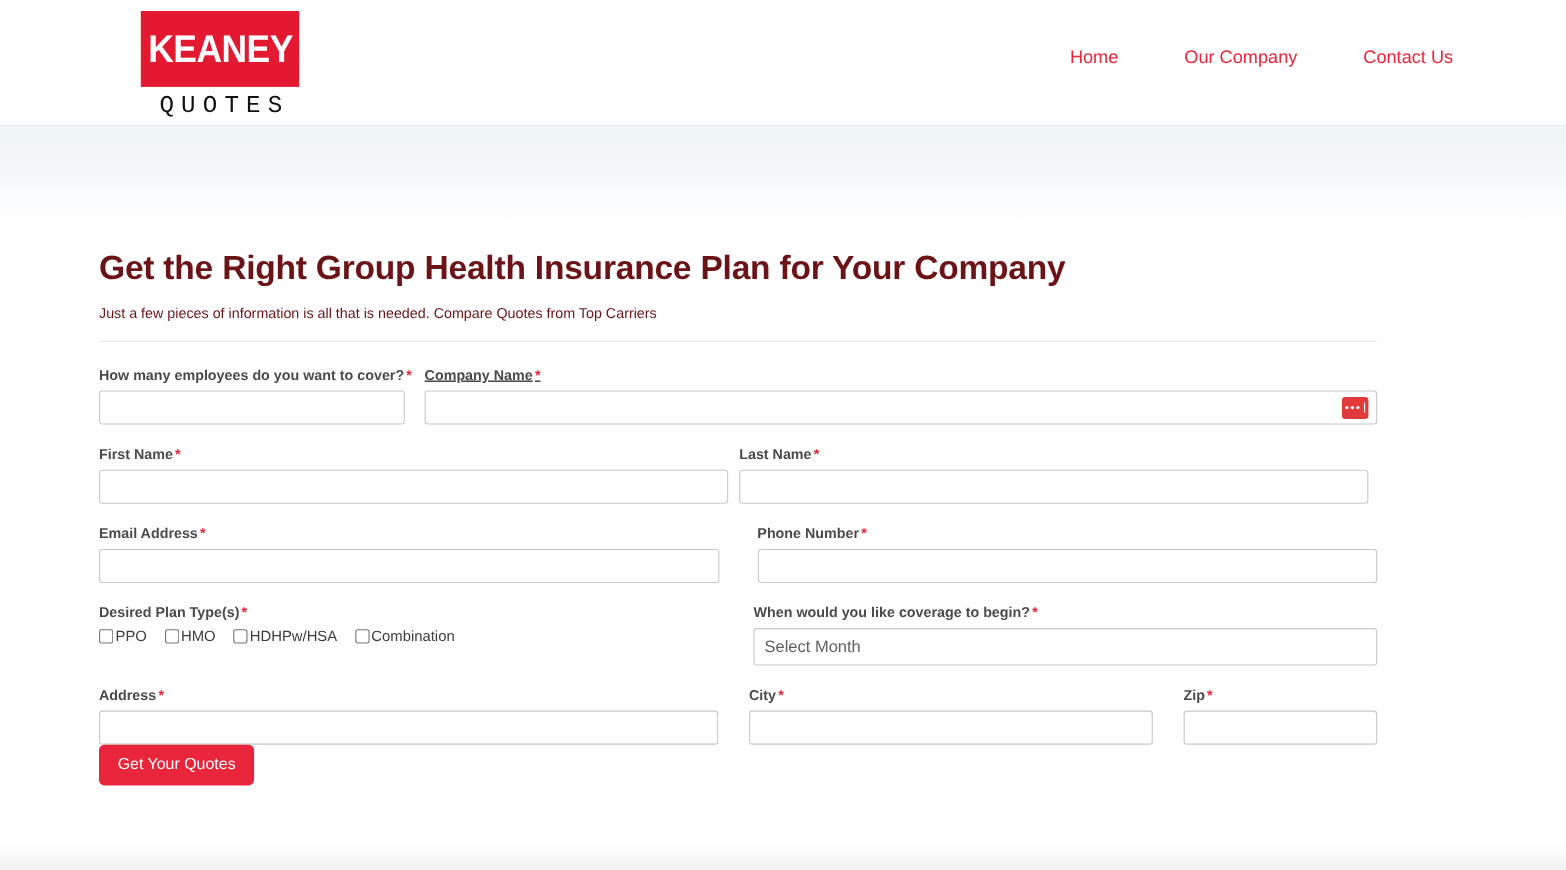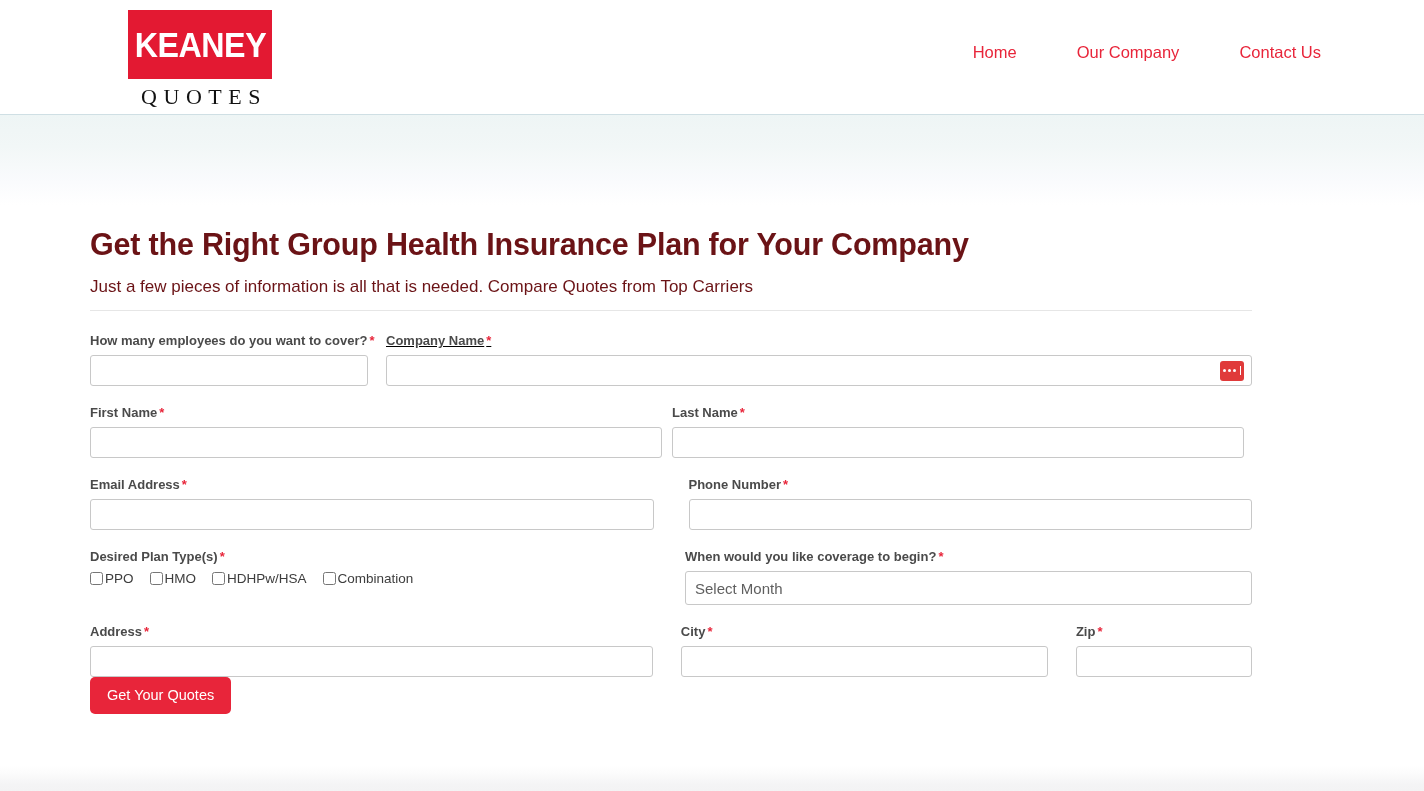--- a/index.html
+++ b/index.html
@@ -26,21 +26,21 @@
     display:flex; align-items:center; justify-content:center;
   }
   .logo-box-text {
     color:#ffffff; font-weight:bold; font-size:35px; line-height:1;
     letter-spacing:-0.5px; font-family:"Liberation Sans", sans-serif;
     transform: scaleX(0.92);
   }
   .logo-sub {
     margin-top:5px; text-align:center;
     color:#111111; font-size:22px; letter-spacing:6.5px;
-    font-family:Liberation Serif, serif;
+    font-family:Liberation Mono, monospace;
     padding-left:6px;
   }
 
   .main-nav {
     position:absolute; right:103px; top:43px;
     display:flex; align-items:center; gap:0px;
   }
   .nav-link {
     color:#e8253a; font-size:16.5px; text-decoration:none;
     padding:0 30px; white-space:nowrap; cursor:pointer;
@@ -61,21 +61,21 @@
   .inner { position:absolute; left:90px; top:0; width:1162px; }
 
   h1.headline {
     margin:0; padding:0;
     position:absolute; left:0; top:22px;
     font-size:30.5px; font-weight:bold; color:#6b1316;
     letter-spacing:-0.2px; white-space:nowrap;
   }
   .subhead {
     position:absolute; left:0; top:72px;
-    font-size:17px; color:#6b1316; white-space:nowrap;
+    font-size:13px; color:#6b1316; white-space:nowrap;
   }
   .divider {
     position:absolute; left:0; top:105px; width:1162px; height:1px;
     background:#e6e6e6;
   }
 
   
   .form { position:absolute; left:0; top:128px; width:1162px; }
   .field-label {
     font-size:13px; font-weight:bold; color:#4a4a4a;

